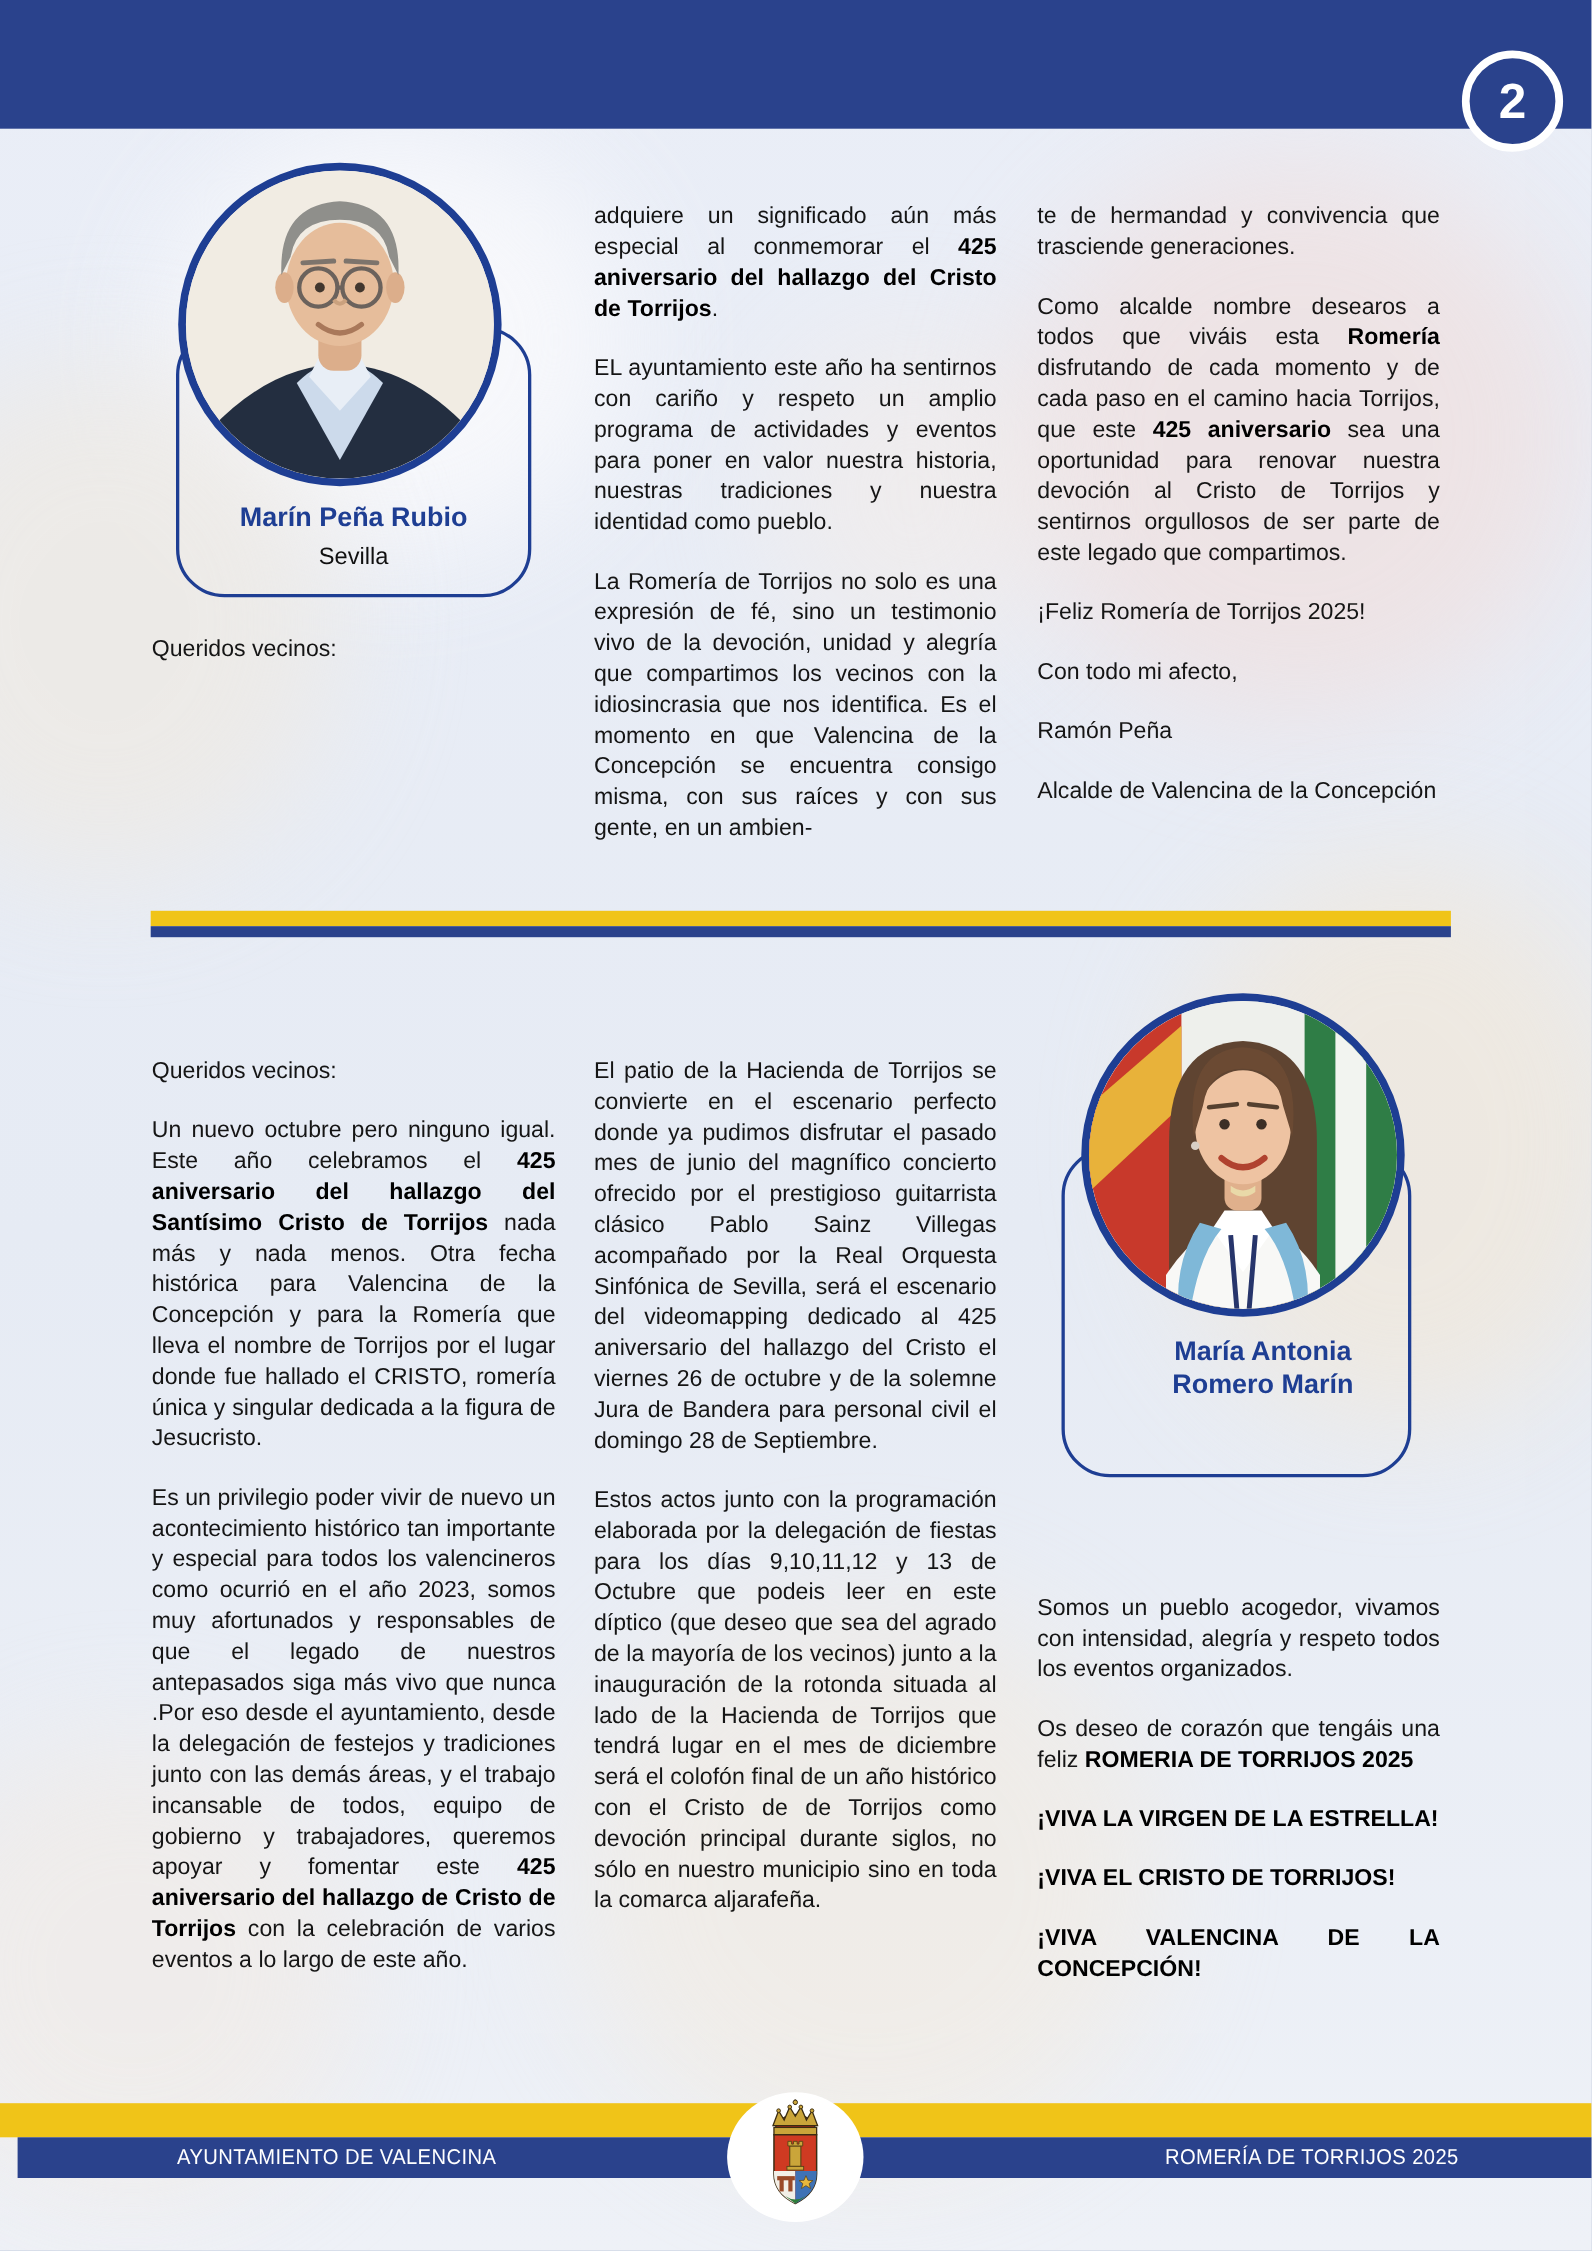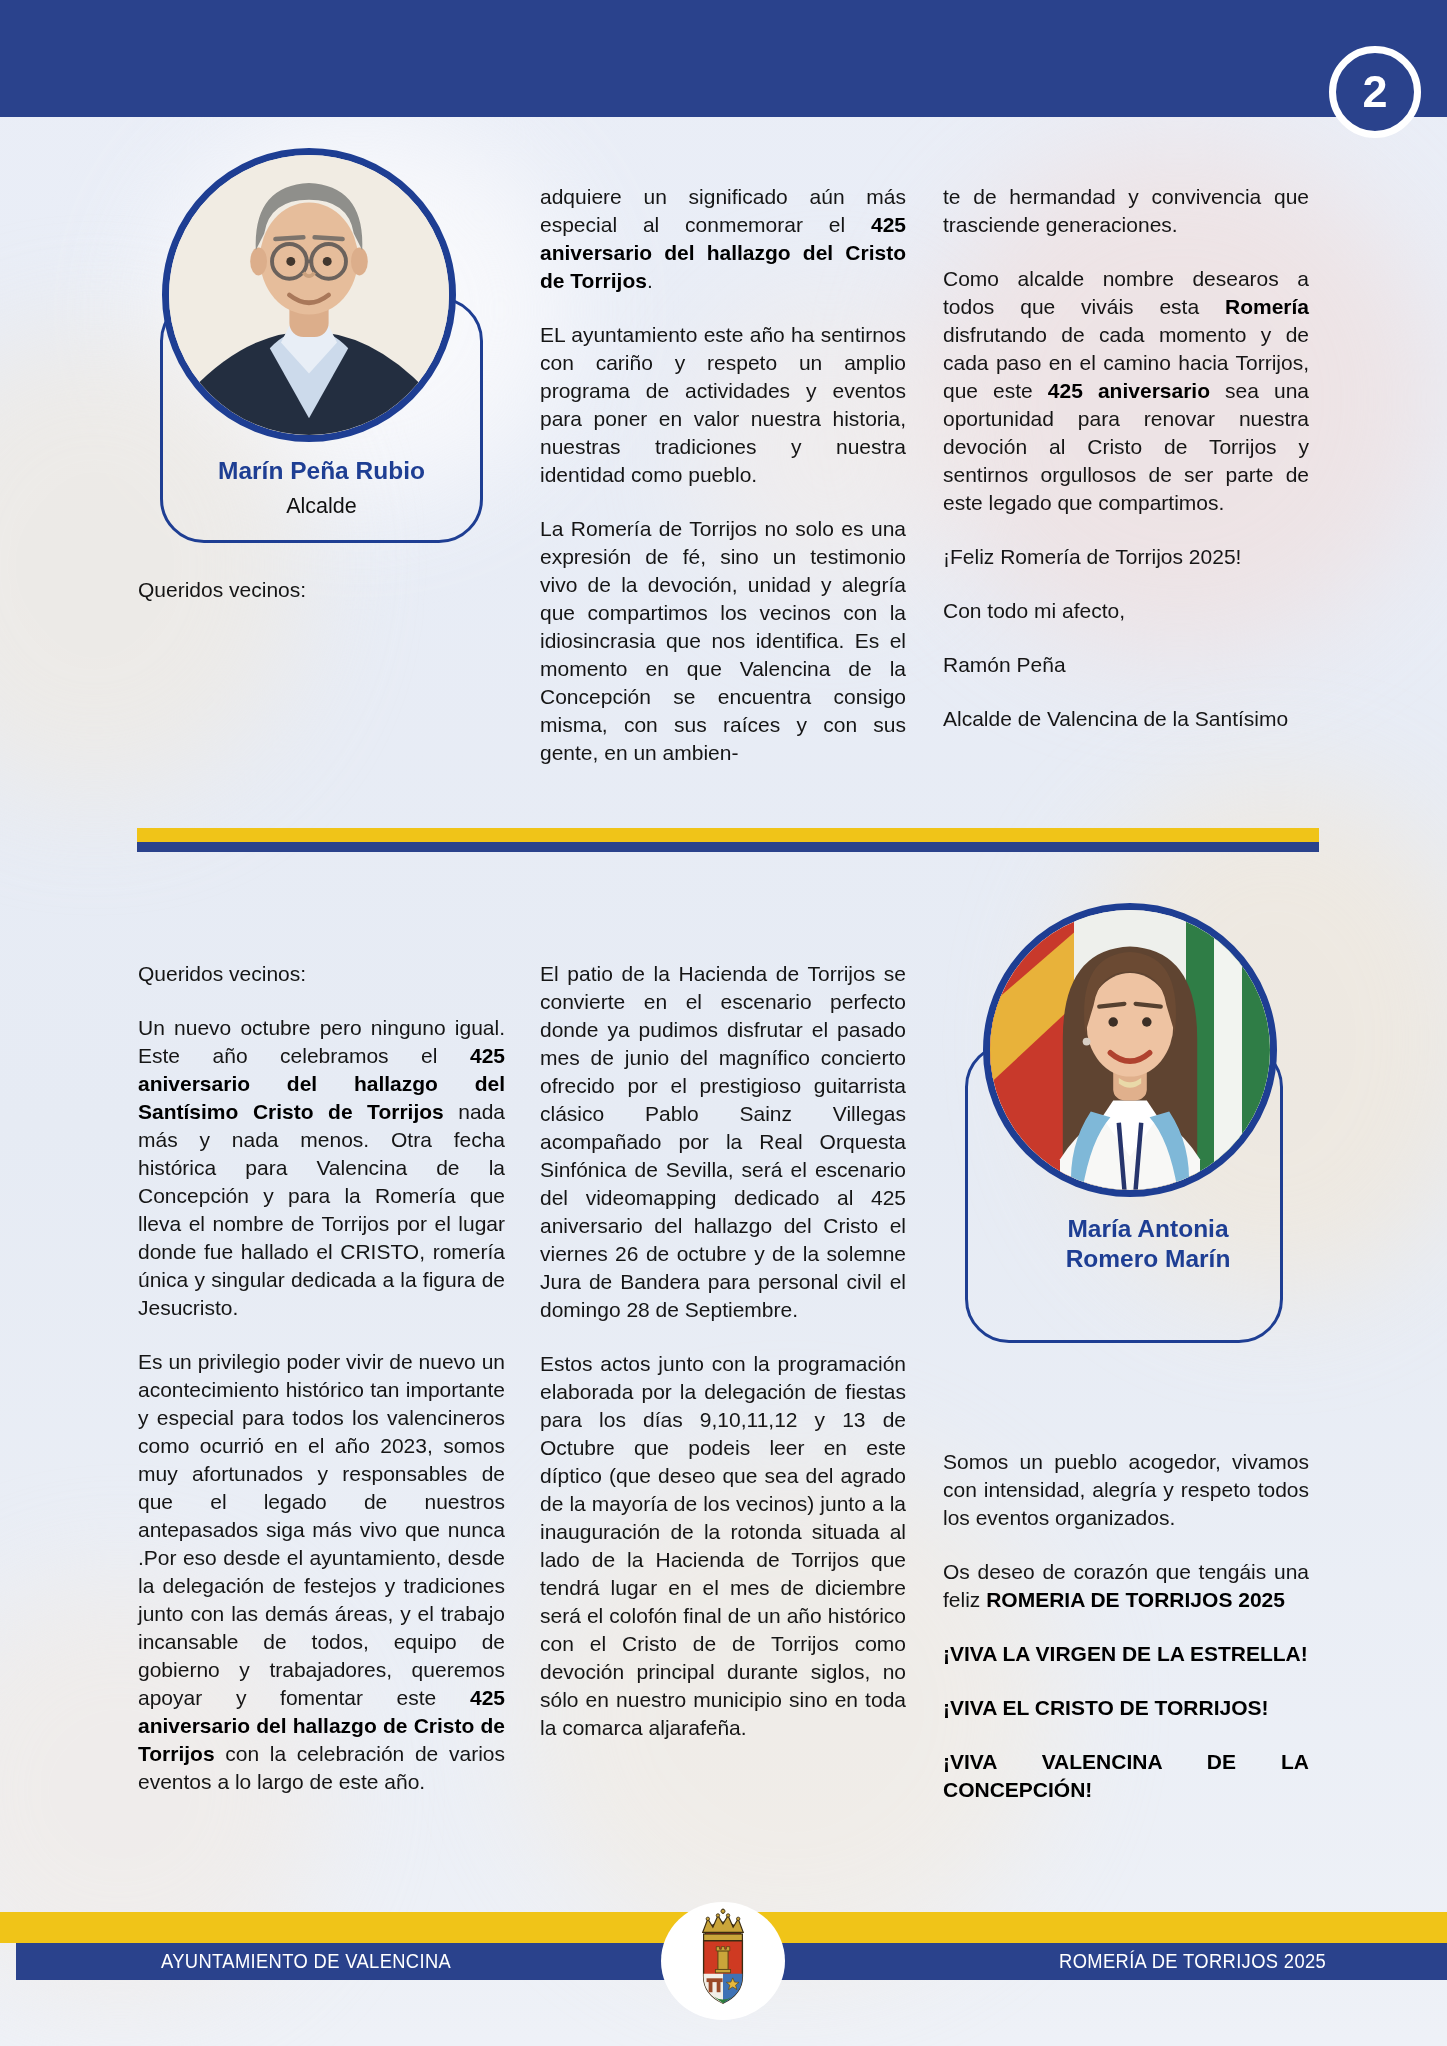--- a/index.html
+++ b/index.html
@@ -105,21 +105,21 @@
   <header class="topbar"></header>
   <div class="pagenum">
     <span>2</span>
   </div>
 
   <section>
 
     <div class="card card1">
       <div class="card-text ct1">
         <div class="card-name">Marín Peña Rubio</div>
-        <div class="card-title">Alcalde</div>
+        <div class="card-title">Sevilla</div>
       </div>
     </div>
 
     <figure class="photo-circle pc1" style="margin:0">
       <svg viewBox="0 0 100 100">
         <rect x="0" y="0" width="100" height="100" fill="#f1ece3"></rect>
         <path d="M8,100 L8,84 Q28,63 50,63 Q72,63 92,84 L92,100 Z" fill="#232e40"></path>
         <path d="M36,69 L50,94 L64,69 Q57,62 50,62 Q43,62 36,69 Z" fill="#ccdaeb"></path>
         <path d="M40,67 L50,78 L60,67 L57,61 L43,61 Z" fill="#e8eef6"></path>
         <rect x="43" y="50" width="14" height="15" rx="5" fill="#dcae8b"></rect>
@@ -147,21 +147,21 @@
         <p class="para"><span>adquiere un significado aún más especial al conmemorar el </span><b>425 aniversario del hallazgo del Cristo de Torrijos</b><span>.</span></p>
         <p class="para"><span>EL ayuntamiento este año ha sentirnos con cariño y respeto un amplio programa de actividades y eventos para poner en valor nuestra historia, nuestras tradiciones y nuestra identidad como pueblo.</span></p>
         <p class="para"><span>La Romería de Torrijos no solo es una expresión de fé, sino un testimonio vivo de la devoción, unidad y alegría que compartimos los vecinos con la idiosincrasia que nos identifica. Es el momento en que Valencina de la Concepción se encuentra consigo misma, con sus raíces y con sus gente, en un ambien-</span></p>
       </div>
     <div class="col c-top3">
         <p class="para"><span>te de hermandad y convivencia que trasciende generaciones.</span></p>
         <p class="para"><span>Como alcalde nombre desearos a todos que viváis esta </span><b>Romería</b><span> disfrutando de cada momento y de cada paso en el camino hacia Torrijos, que este </span><b>425 aniversario</b><span> sea una oportunidad para renovar nuestra devoción al Cristo de Torrijos y sentirnos orgullosos de ser parte de este legado que compartimos.</span></p>
         <p class="para"><span>¡Feliz Romería de Torrijos 2025!</span></p>
         <p class="para"><span>Con todo mi afecto,</span></p>
         <p class="para"><span>Ramón Peña</span></p>
-        <p class="para"><span>Alcalde de Valencina de la Santísimo</span></p>
+        <p class="para"><span>Alcalde de Valencina de la Concepción</span></p>
       </div>
   </section>
 
   <div class="divider">
     <div class="div-y"></div>
     <div class="div-b"></div>
   </div>
 
   <section>
 

